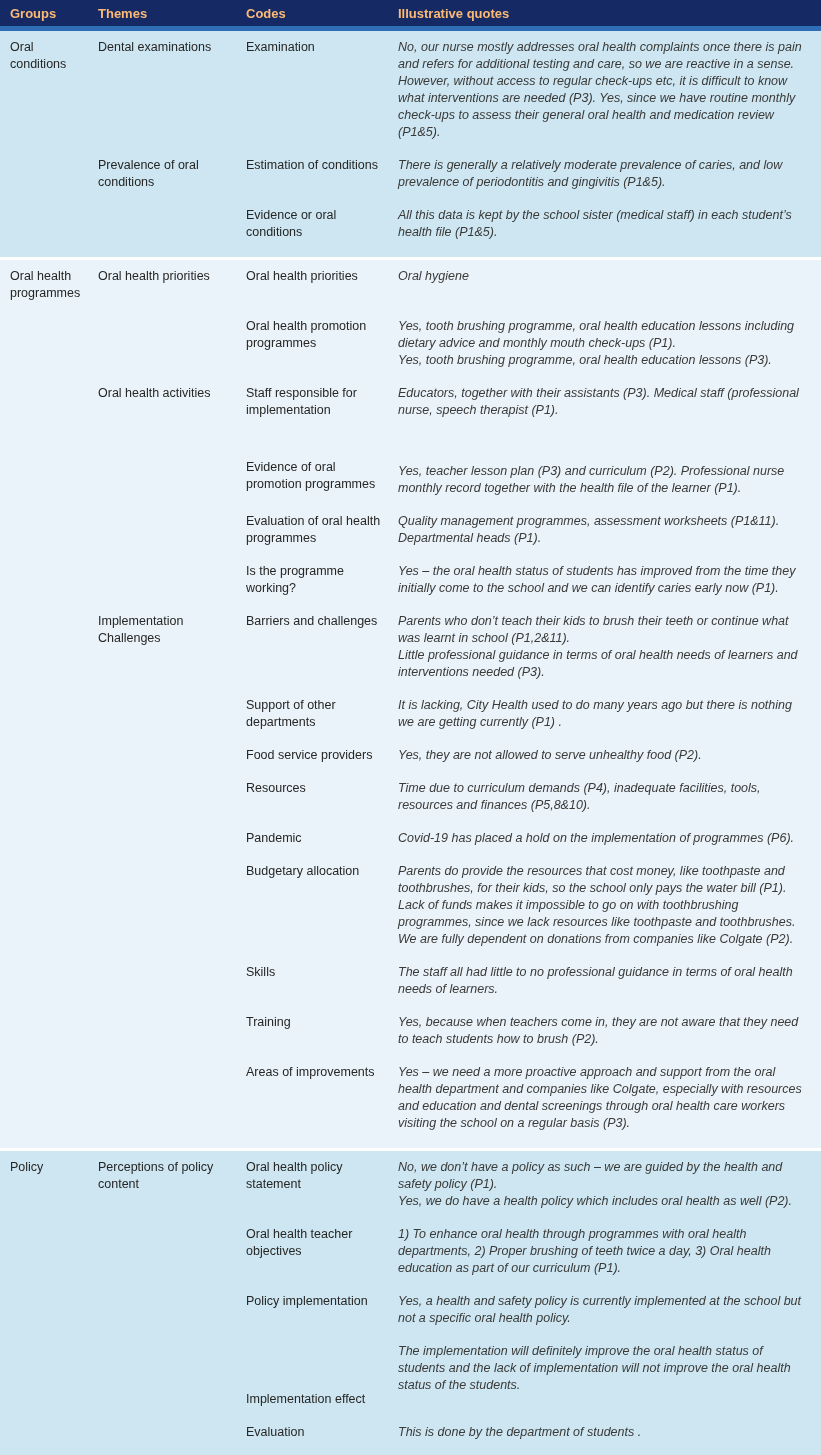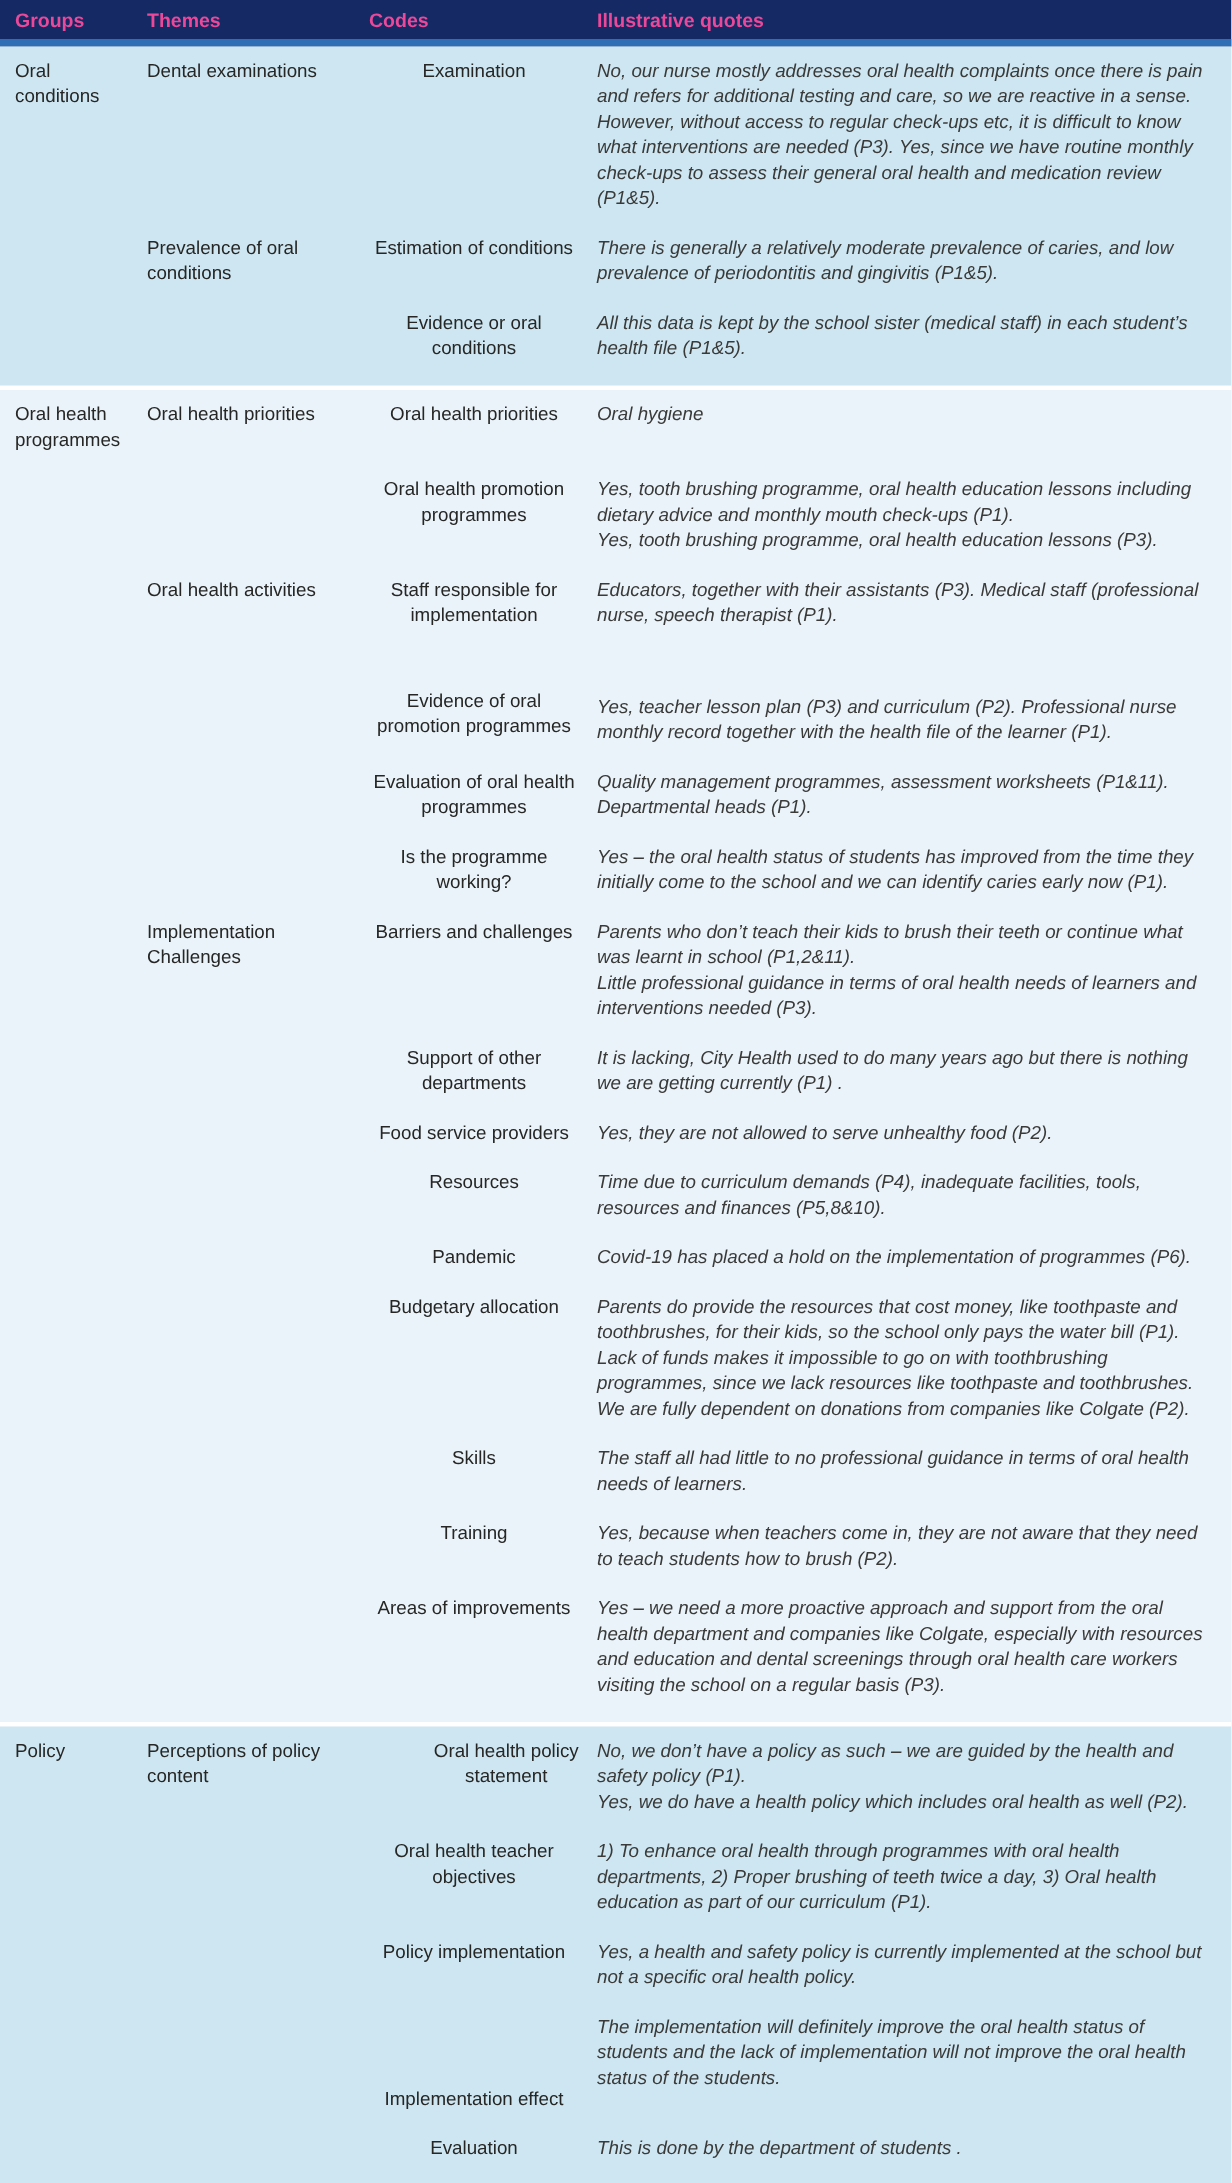--- a/index.html
+++ b/index.html
@@ -16,42 +16,42 @@
   }
   .grid-cols {
     display: grid;
     grid-template-columns: 88px 148px 152px 1fr;
     column-gap: 0;
   }
   .header-row {
     background: #152a64;
     border-bottom: 5px solid #2f6eb5;
     padding: 5px 8px 4px 10px;
-    color: #ec4899;
+    color: #fdba74;
     font-weight: bold;
     font-size: 13px;
     line-height: 17px;
   }
   .table-section {
     padding: 8px 8px 16px 10px;
     row-gap: 16px;
     align-items: start;
   }
   .table-section.bg-mid { background: #cde6f2; }
   .table-section.bg-light { background: #eaf3fa; }
   .table-section + .table-section { margin-top: 3px; }
   .cell {
     font-size: 12.5px;
     line-height: 17px;
     color: #262624;
     padding-right: 12px;
   }
   .group-cell { grid-column: 1; grid-row: 1; }
   .theme-cell { grid-column: 2; }
-  .code-cell  { grid-column: 3; text-align: center; }
+  .code-cell  { grid-column: 3; }
   .quote-cell {
     grid-column: 4;
     font-style: italic;
     color: #3a3a38;
     padding-right: 4px;
   }
   .quote-par { margin: 0; }
   .bottom-bar {
     height: 7px;
     background: #152a64;
@@ -166,21 +166,21 @@
         </div>
         <div class="cell theme-cell" style="grid-row: 15;"></div>
         <div class="cell code-cell" style="grid-row: 15;">Areas of improvements</div>
         <div class="cell quote-cell" style="grid-row: 15;">
           <div class="quote-par">Yes – we need a more proactive approach and support from the oral health department and companies like Colgate, especially with resources and education and dental screenings through oral health care workers visiting the school on a regular basis (P3).</div>
         </div>
       </div>
       <div class="grid-cols table-section bg-mid">
         <div class="cell group-cell">Policy</div>
         <div class="cell theme-cell" style="grid-row: 1;">Perceptions of policy content</div>
-        <div class="cell code-cell" style="grid-row: 1; margin-left: 43px;">Oral health policy statement</div>
+        <div class="cell code-cell" style="grid-row: 1;">Oral health policy statement</div>
         <div class="cell quote-cell" style="grid-row: 1;">
           <div class="quote-par">No, we don’t have a policy as such – we are guided by the health and safety policy (P1).</div>
           <div class="quote-par">Yes, we do have a health policy which includes oral health as well (P2).</div>
         </div>
         <div class="cell theme-cell" style="grid-row: 2;"></div>
         <div class="cell code-cell" style="grid-row: 2;">Oral health teacher objectives</div>
         <div class="cell quote-cell" style="grid-row: 2;">
           <div class="quote-par">1) To enhance oral health through programmes with oral health departments, 2) Proper brushing of teeth twice a day, 3) Oral health education as part of our curriculum (P1).</div>
         </div>
         <div class="cell theme-cell" style="grid-row: 3;"></div>

